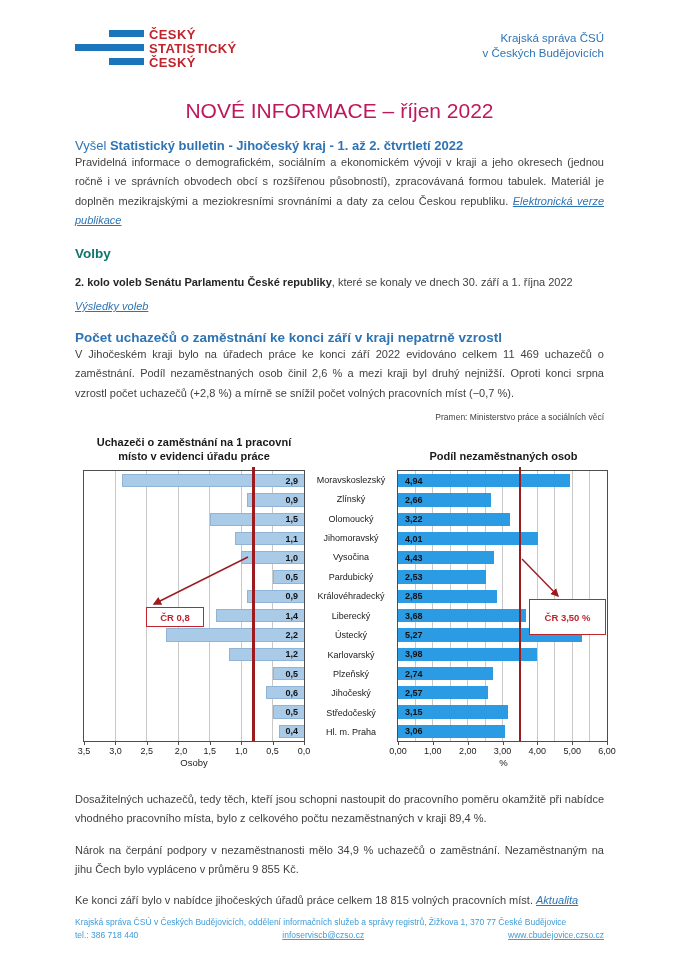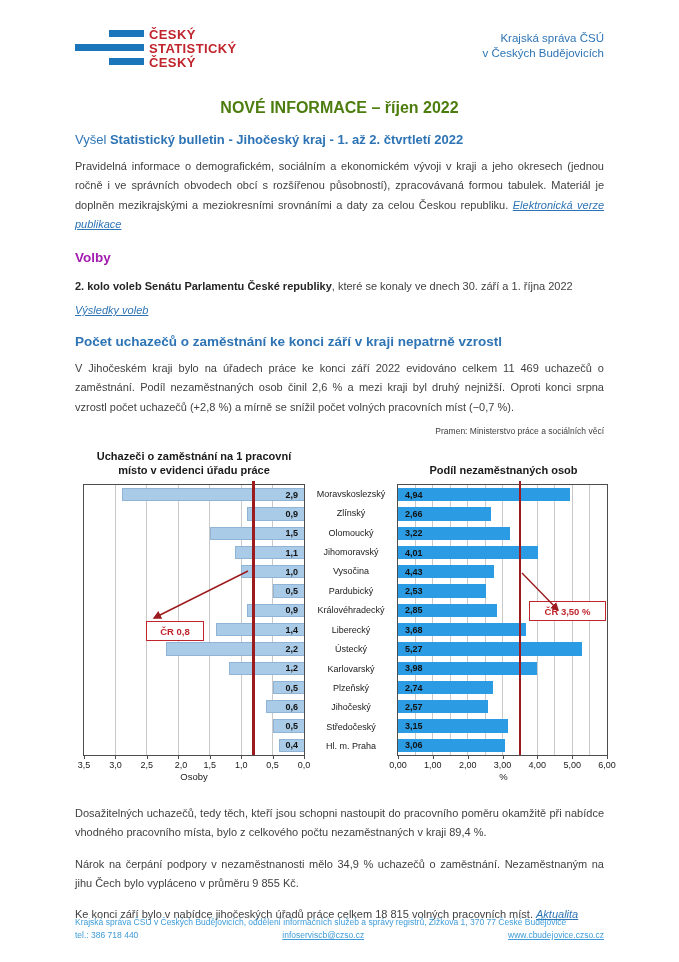--- a/index.html
+++ b/index.html
@@ -16,26 +16,26 @@
   .logo { display:flex; gap:5px; }
   .logo-bars { position:relative; width:69px; height:42px; margin-top:2px; }
   .logo-bars .bar { position:absolute; height:7px; background:#1b75bb; }
   .logo-bars .b1 { left:34px; top:0;  width:35px; }
   .logo-bars .b2 { left:0;    top:14px; width:69px; }
   .logo-bars .b3 { left:34px; top:28px; width:35px; }
   .logo-text { color:#c0242c; font-weight:bold; font-size:13px; line-height:14px; letter-spacing:.4px; }
   .office { text-align:right; color:#2e74b5; font-size:11.5px; line-height:15px; padding-top:3px; }
 
   
-  .doc-title { text-align:center; color:#4d7c0f; font-size:16px; font-weight:bold; margin-top:27px; }
+  .doc-title { text-align:center; color:#be185d; font-size:21px; font-weight:normal; margin-top:27px; }
   .bulletin { margin-top:15px; color:#2e74b5; font-size:13px; }
   .bulletin b { font-weight:bold; }
-  p.body { font-size:11px; line-height:19.3px; text-align:justify; margin-top:10px; }
+  p.body { font-size:11px; line-height:19.3px; text-align:justify; }
   a.doclink { color:#2e74b5; font-style:italic; text-decoration:underline; cursor:pointer; }
-  .h-red  { color:#a21caf; font-size:13.5px; font-weight:bold; margin-top:16px; }
+  .h-red  { color:#0f766e; font-size:13.5px; font-weight:bold; margin-top:16px; }
   .h-blue { color:#2e74b5; font-size:13.5px; font-weight:bold; margin-top:16px; }
   .volby-p { font-size:11px; line-height:19px; margin-top:12px; }
   .volby-p b { color:#262626; }
   .standalone-link { display:inline-block; font-size:11px; margin-top:8px; }
   .pramen { text-align:right; font-size:8.5px; color:#404040; margin-top:9px; }
 
   
   .charts { margin:6px 0 0 8px; display:grid;
             grid-template-columns:222px 92px 213px;
             grid-template-rows:42px 272px 15px 16px; }
@@ -274,21 +274,21 @@
           </div>
           <div class="bar-row">
             <div class="bar bright" style="width: 109.725px; background: rgb(43, 156, 228);"></div>
             <span class="val-label l">3,15</span>
           </div>
           <div class="bar-row">
             <div class="bar bright" style="width: 106.59px; background: rgb(43, 156, 228);"></div>
             <span class="val-label l">3,06</span>
           </div>
           <div class="refline" style="left: 120.667px;"></div>
-          <div class="refbox" style="left: 131px; top: 116px; width: 77px; height: 20px;">ČR  3,50 %</div>
+          <div class="refbox" style="left: 131px; top: 128px; width: 77px; height: 36px;">ČR  3,50 %</div>
           <svg class="ann-svg" width="209" height="272">
             <defs>
               <marker id="ah-right-plot" markerWidth="7" markerHeight="7" refX="5" refY="3" orient="auto">
                 <path d="M0,0 L6,3 L0,6 z" fill="#9b1b1e"></path>
               </marker>
             </defs>
             <line x1="124" y1="88" x2="160" y2="125" stroke="#9b1b1e" stroke-width="1.4" marker-end="url(#ah-right-plot)"></line>
           </svg>
         </div>
 

